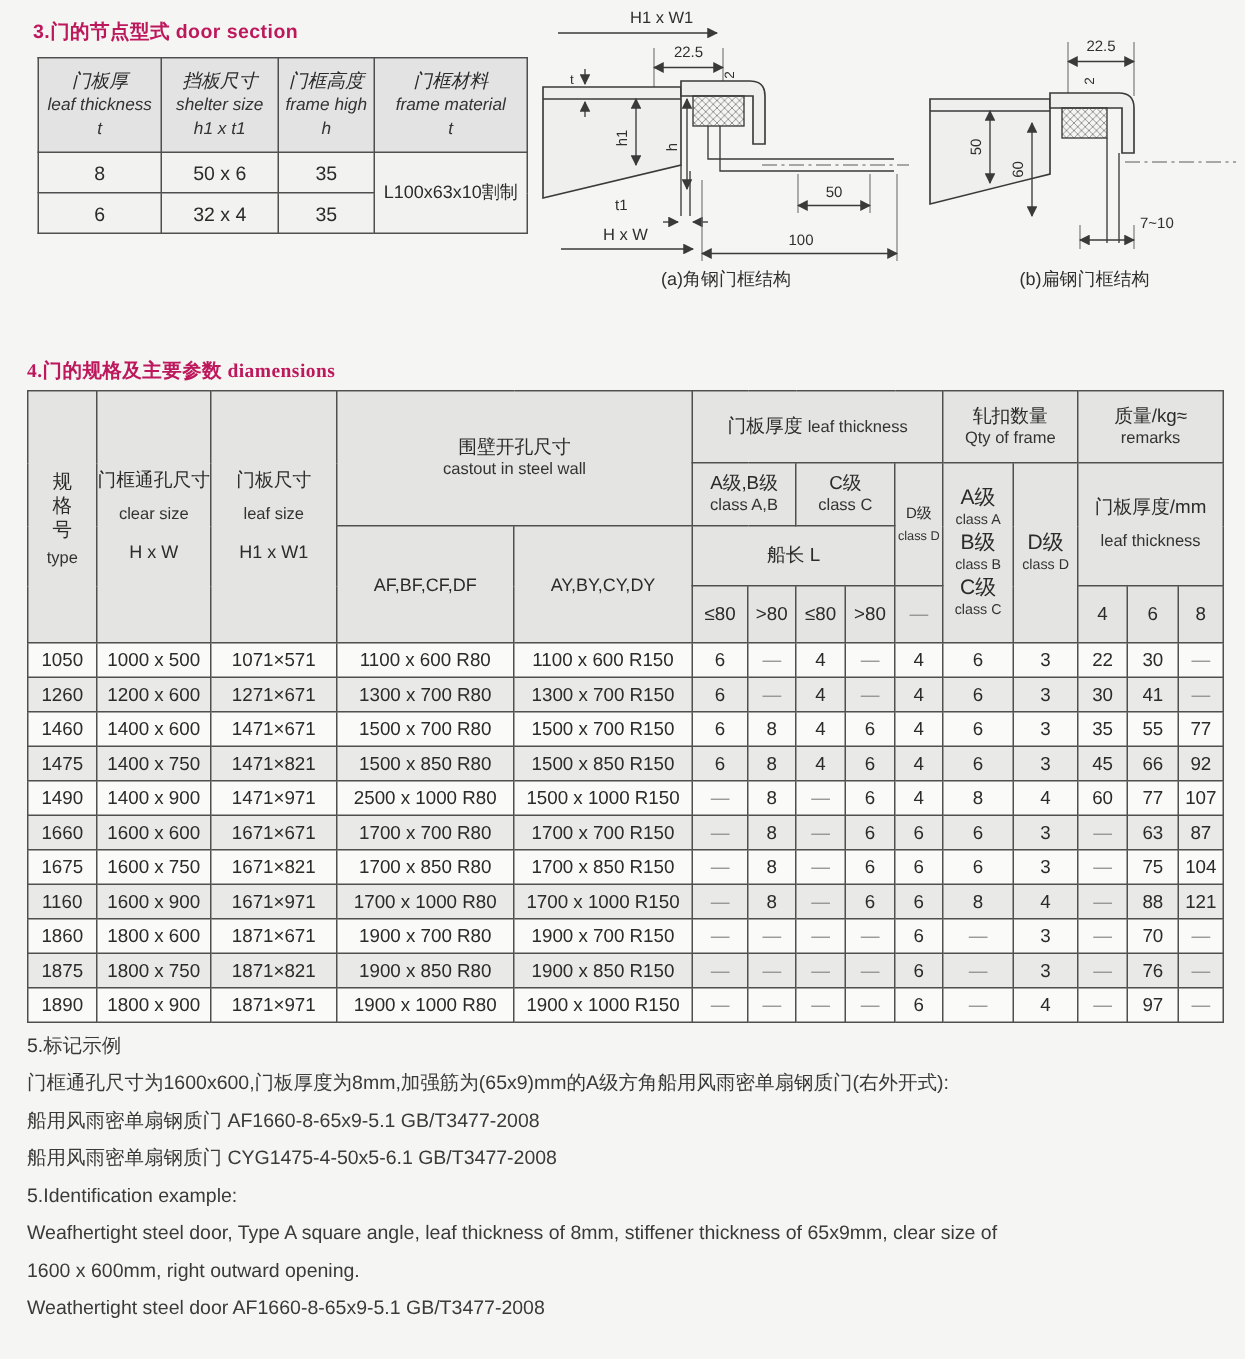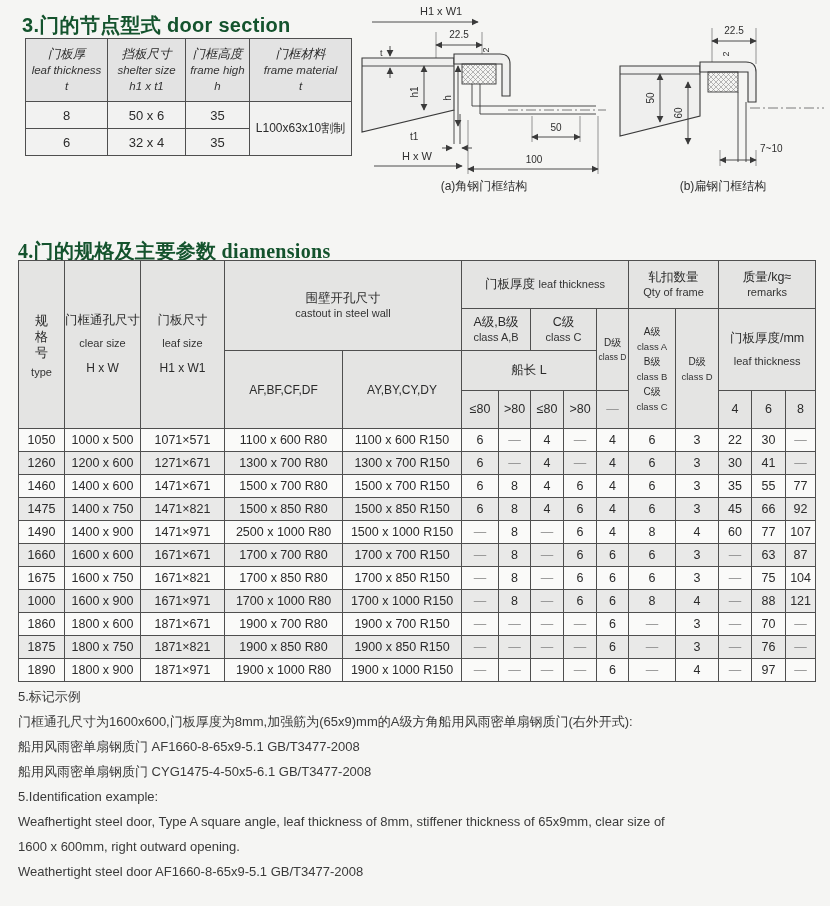--- a/index.html
+++ b/index.html
@@ -2,39 +2,39 @@
 <html><head>
 <meta charset="utf-8">
 <style>
   html,body{margin:0;padding:0;}
   body{
     width:830px;height:906px;position:relative;overflow:hidden;
     background:#f5f5f3;color:#2b2b2b;
     font-family:"Liberation Sans","DejaVu Sans",sans-serif;
   }
   .abs{position:absolute;}
-  .sec-title{font-weight:bold;font-size:20px;color:#14532d;letter-spacing:.3px;}
+  .sec-title{font-weight:bold;font-size:13px;color:#be185d;letter-spacing:.3px;}
 
   
   table{border-collapse:collapse;table-layout:fixed;}
   th,td{border:1px solid #4f4f4f;text-align:center;vertical-align:middle;padding:0;}
   .t1{width:326px;font-size:13px;}
   .t1 th{background:#e3e3e3;font-weight:normal;height:62px;font-size:12.5px;line-height:16px;font-style:italic;}
   .t1 th .en{font-size:11.5px;color:#333;}
   .t1 td{height:26px;background:#f2f2f1;font-size:13px;}
 
   
   .t2{width:797px;font-size:12.5px;}
   .t2 th{background:#e4e4e3;font-weight:normal;line-height:15px;}
   .t2 .h-zh{font-size:12.5px;}
   .t2 .h-en{font-size:11px;color:#333;}
   .t2 .h-sym{font-size:12px;margin-top:2px;}
   .t2 .tiny .h-zh{font-size:10px;}
   .t2 .tiny .h-en{font-size:8.5px;}
-  .t2 .clipcell .h-zh{font-size:10px;}
+  .t2 .clipcell .h-zh{font-size:14px;}
   .t2 .clipcell .h-en{font-size:9.5px;}
   .t2 .vert{width:15px;margin:4px auto;word-break:break-all;line-height:16px;font-size:13px;text-align:center;}
   .t2 tbody td{height:22px;background:#fafaf9;}
   .t2 tbody tr:nth-child(even) td{background:#e9e9e8;}
   .t2 td.dash{color:#8f8f8f;}
   .gap8{height:8px;}
 
   
   .notes p{margin:0;line-height:25px;font-size:13px;color:#3a3a3a;}
 
@@ -426,21 +426,21 @@
         <td class="dash">—</td>
         <td>6</td>
         <td>6</td>
         <td>6</td>
         <td>3</td>
         <td class="dash">—</td>
         <td>75</td>
         <td>104</td>
       </tr>
       <tr>
-        <td>1000</td>
+        <td>1160</td>
         <td>1600 x 900</td>
         <td>1671×971</td>
         <td>1700 x 1000 R80</td>
         <td>1700 x 1000 R150</td>
         <td class="dash">—</td>
         <td>8</td>
         <td class="dash">—</td>
         <td>6</td>
         <td>6</td>
         <td>8</td>

